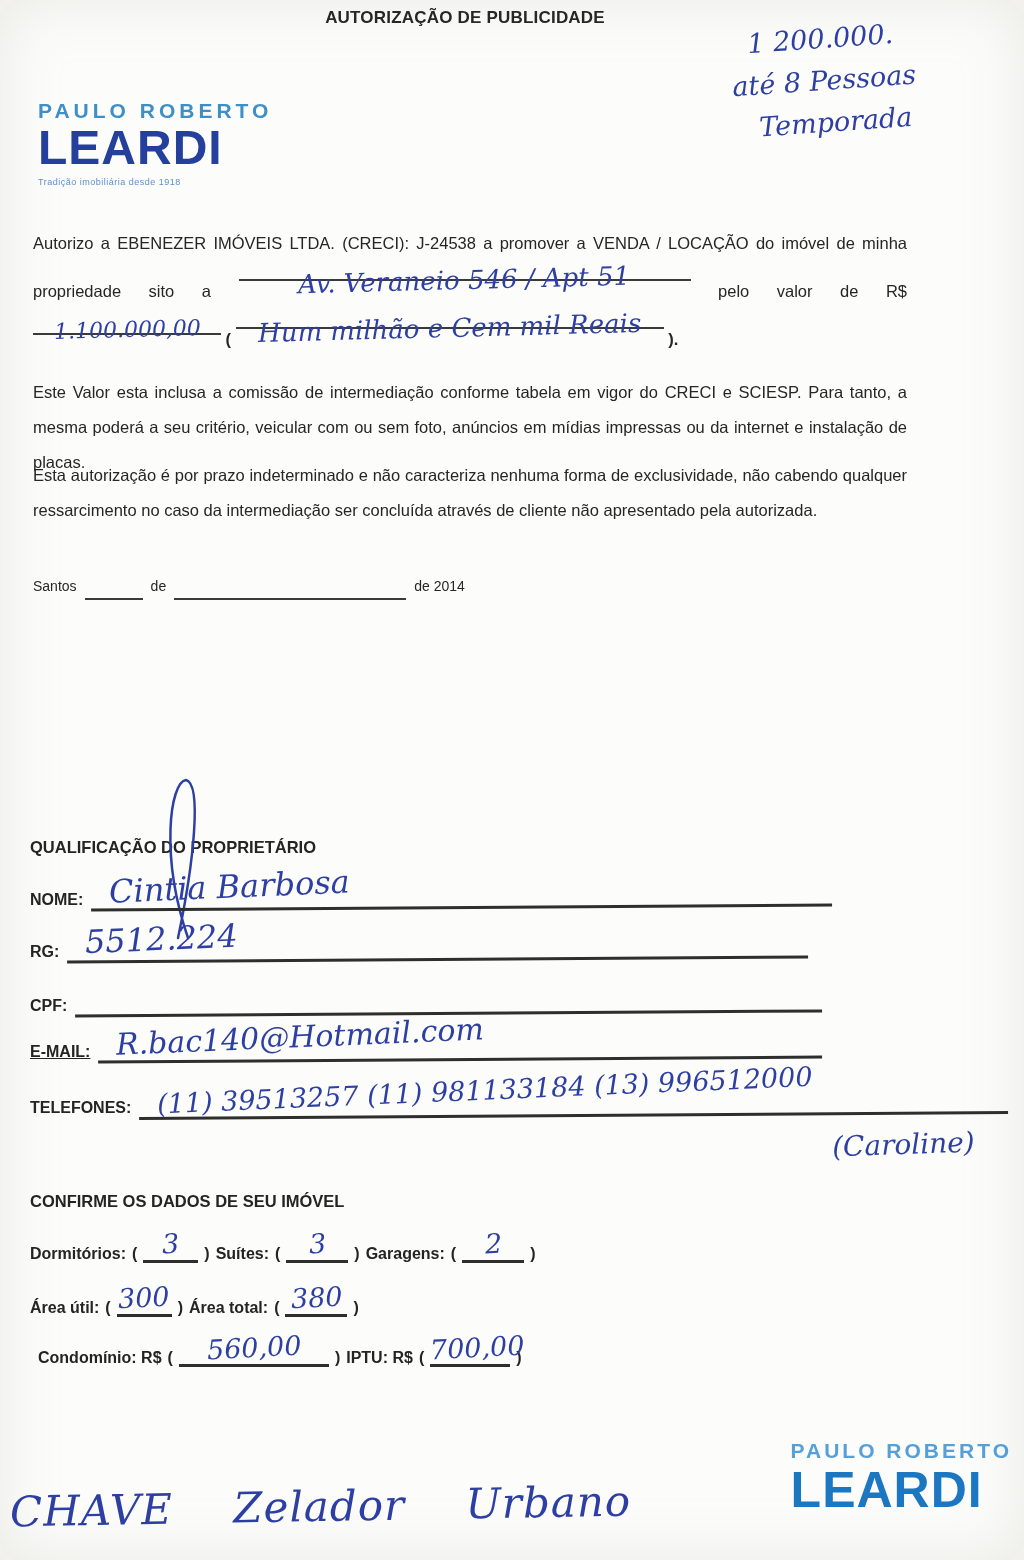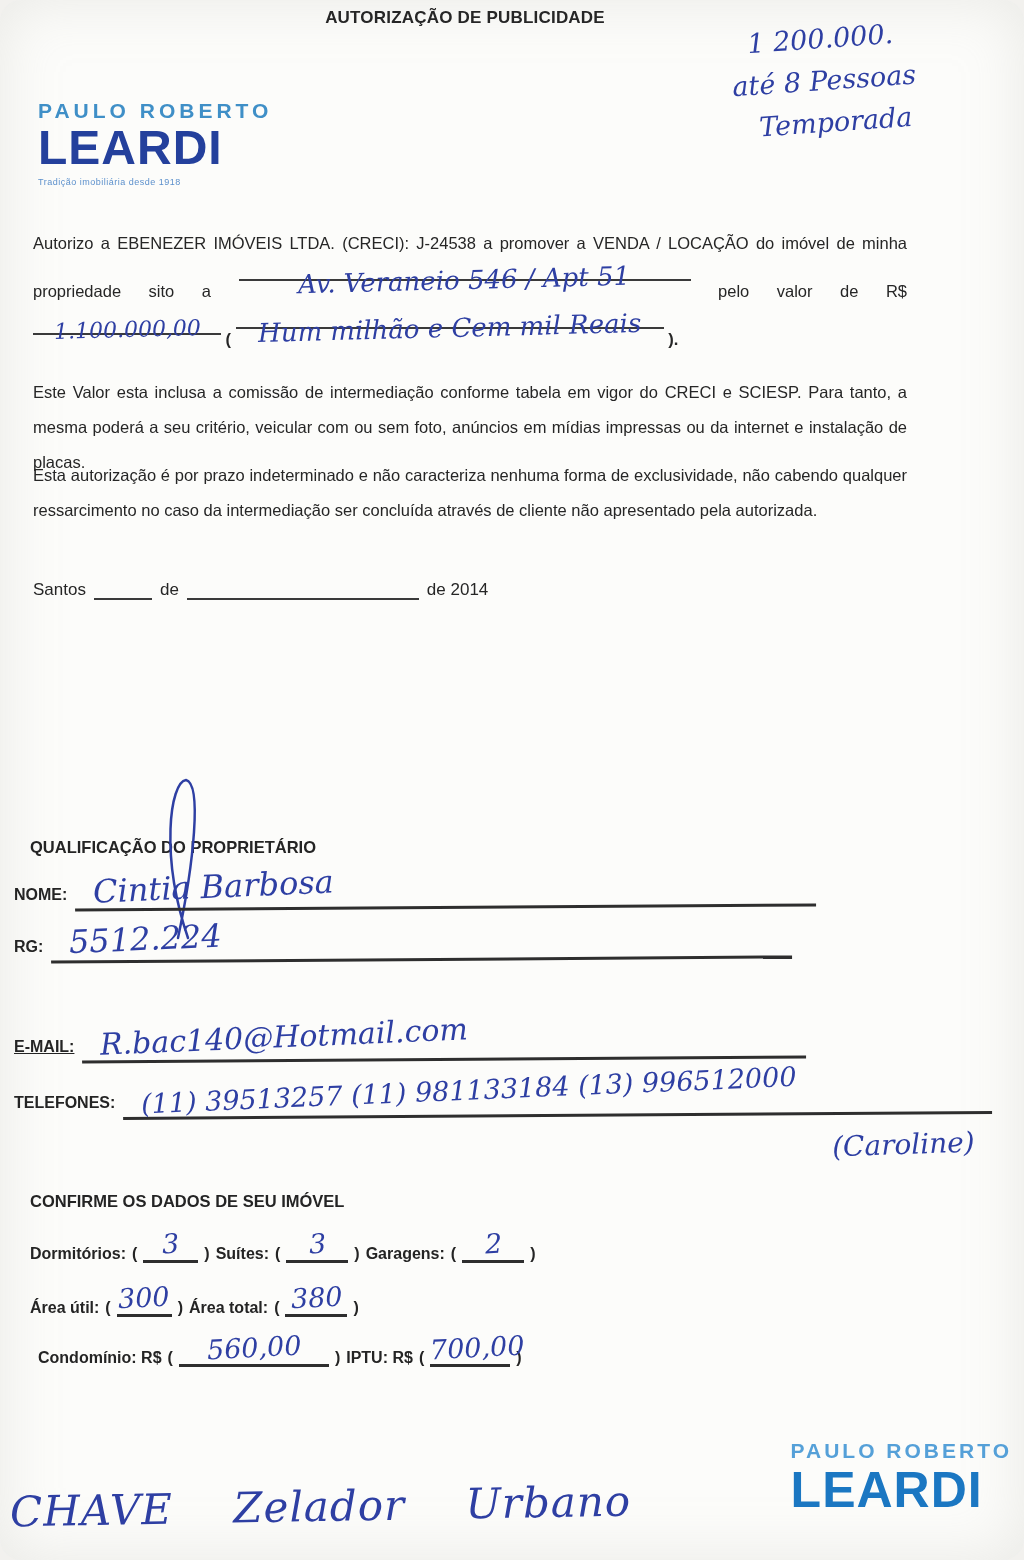--- a/index.html
+++ b/index.html
@@ -52,36 +52,36 @@
     height:1.1em;text-align:center;vertical-align:baseline;
   }
   .fill .hand{position:relative;top:-8px;display:inline-block;transform:rotate(-1.5deg);}
   .w-address{min-width:452px;}
   .w-value{min-width:188px;}
   .w-words{min-width:428px;}
   .h22{font-size:22px;}
   .h26{font-size:26px;}
   
   .date-line{
-    position:absolute;left:33px;top:578px;display:flex;align-items:flex-end;
-    font-size:17px;color:#262626;gap:8px;
+    position:absolute;left:33px;top:578px;display:flex;align-items:flex-start;
+    font-size:14px;color:#262626;gap:8px;
   }
   .dfill{border-bottom:2.5px solid #3a3a3a;height:20px;display:inline-block;}
   .dfill.small{width:58px;}
   .dfill.big{width:232px;}
   
   .sig-block{position:absolute;left:30px;top:632px;width:480px;height:130px;}
   .sig-line{position:absolute;left:0;top:82px;width:455px;border-bottom:3px solid #2d2d2d;transform:rotate(-.6deg);}
   .sig-svg{position:absolute;left:0;top:0;}
   .sig-label{position:absolute;left:0;top:104px;font-weight:700;font-size:16.5px;color:#242424;}
   
   .qual-heading{top:838px;}
   .pen-loop{position:absolute;left:148px;top:772px;pointer-events:none;}
   .field-row{
-    position:absolute;left:14px;display:flex;align-items:center;
+    position:absolute;left:30px;display:flex;align-items:flex-end;
     font-size:16px;color:#242424;
   }
   .field-row .flabel{font-weight:700;white-space:nowrap;padding-right:8px;}
   .fline{
     flex:1;border-bottom:3px solid #2e2e2e;height:26px;
     transform:rotate(-.4deg);
   }
   .fline .hand{position:relative;top:-14px;left:18px;display:inline-block;transform:rotate(-2deg);}
   .row-nome{top:880px;width:802px;}
   .row-rg{top:932px;width:778px;}
@@ -173,20 +173,24 @@
   <div class="field-row row-nome">
     <span class="flabel">NOME:</span>
     <span class="fline"><span class="hand h32">Cintia Barbosa</span></span>
   </div>
 
   <div class="field-row row-rg">
     <span class="flabel">RG:</span>
     <span class="fline"><span class="hand h32">5512.224</span></span>
   </div>
 
+  <div class="field-row row-cpf">
+    <span class="flabel">CPF:</span>
+    <span class="fline"><span class="hand h32"></span></span>
+  </div>
 
   <div class="field-row row-email">
     <span class="flabel">E-MAIL:</span>
     <span class="fline"><span class="hand h30">R.bac140@Hotmail.com</span></span>
   </div>
 
   <div class="field-row row-tel">
     <span class="flabel">TELEFONES:</span>
     <span class="fline"><span class="hand h27">(11) 39513257    (11) 981133184    (13) 996512000</span></span>
   </div>

